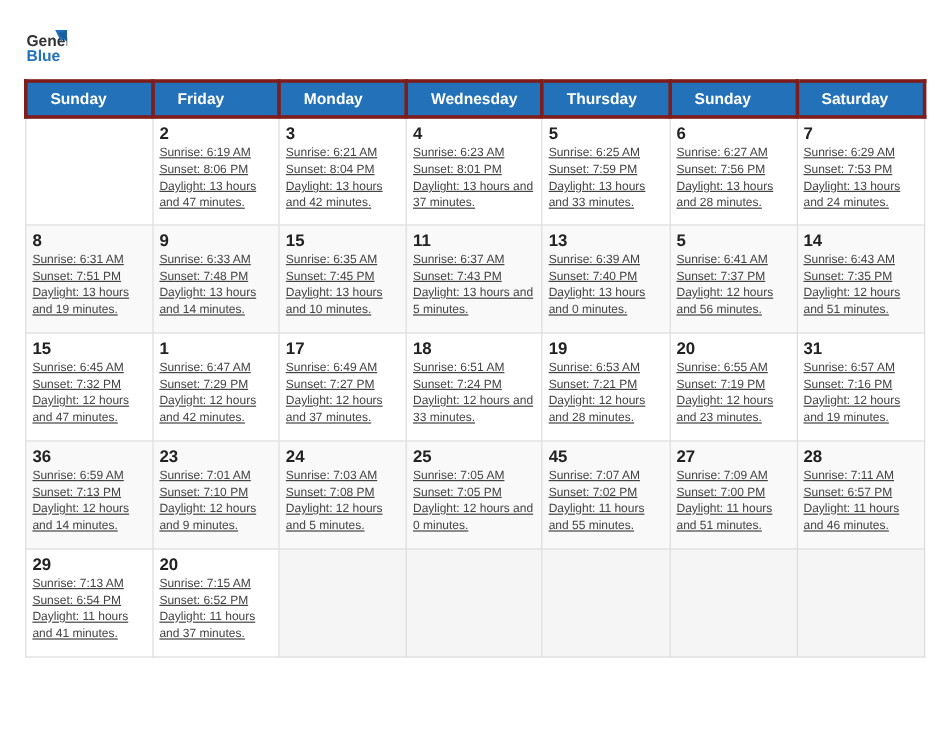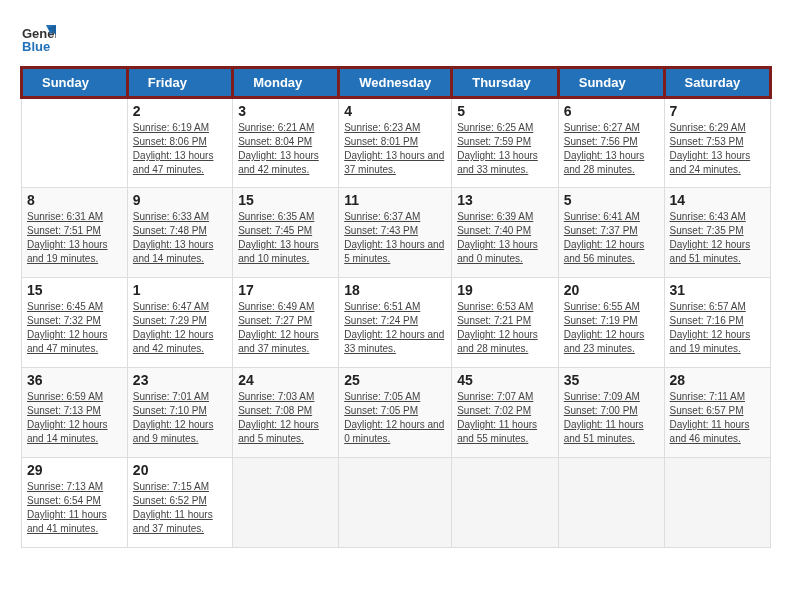--- a/index.html
+++ b/index.html
@@ -213,21 +213,21 @@
         </td>
         <td>
           <span class="day-num">25</span>
 <div class="day-info">Sunrise: 7:05 AM<br>Sunset: 7:05 PM<br>Daylight: 12 hours and 0 minutes.</div>
         </td>
         <td>
           <span class="day-num">45</span>
 <div class="day-info">Sunrise: 7:07 AM<br>Sunset: 7:02 PM<br>Daylight: 11 hours and 55 minutes.</div>
         </td>
         <td>
-          <span class="day-num">35</span>
+          <span class="day-num">27</span>
 <div class="day-info">Sunrise: 7:09 AM<br>Sunset: 7:00 PM<br>Daylight: 11 hours and 51 minutes.</div>
         </td>
         <td>
           <span class="day-num">28</span>
 <div class="day-info">Sunrise: 7:11 AM<br>Sunset: 6:57 PM<br>Daylight: 11 hours and 46 minutes.</div>
         </td>
       </tr>
       <tr>
         <td>
           <span class="day-num">29</span>

